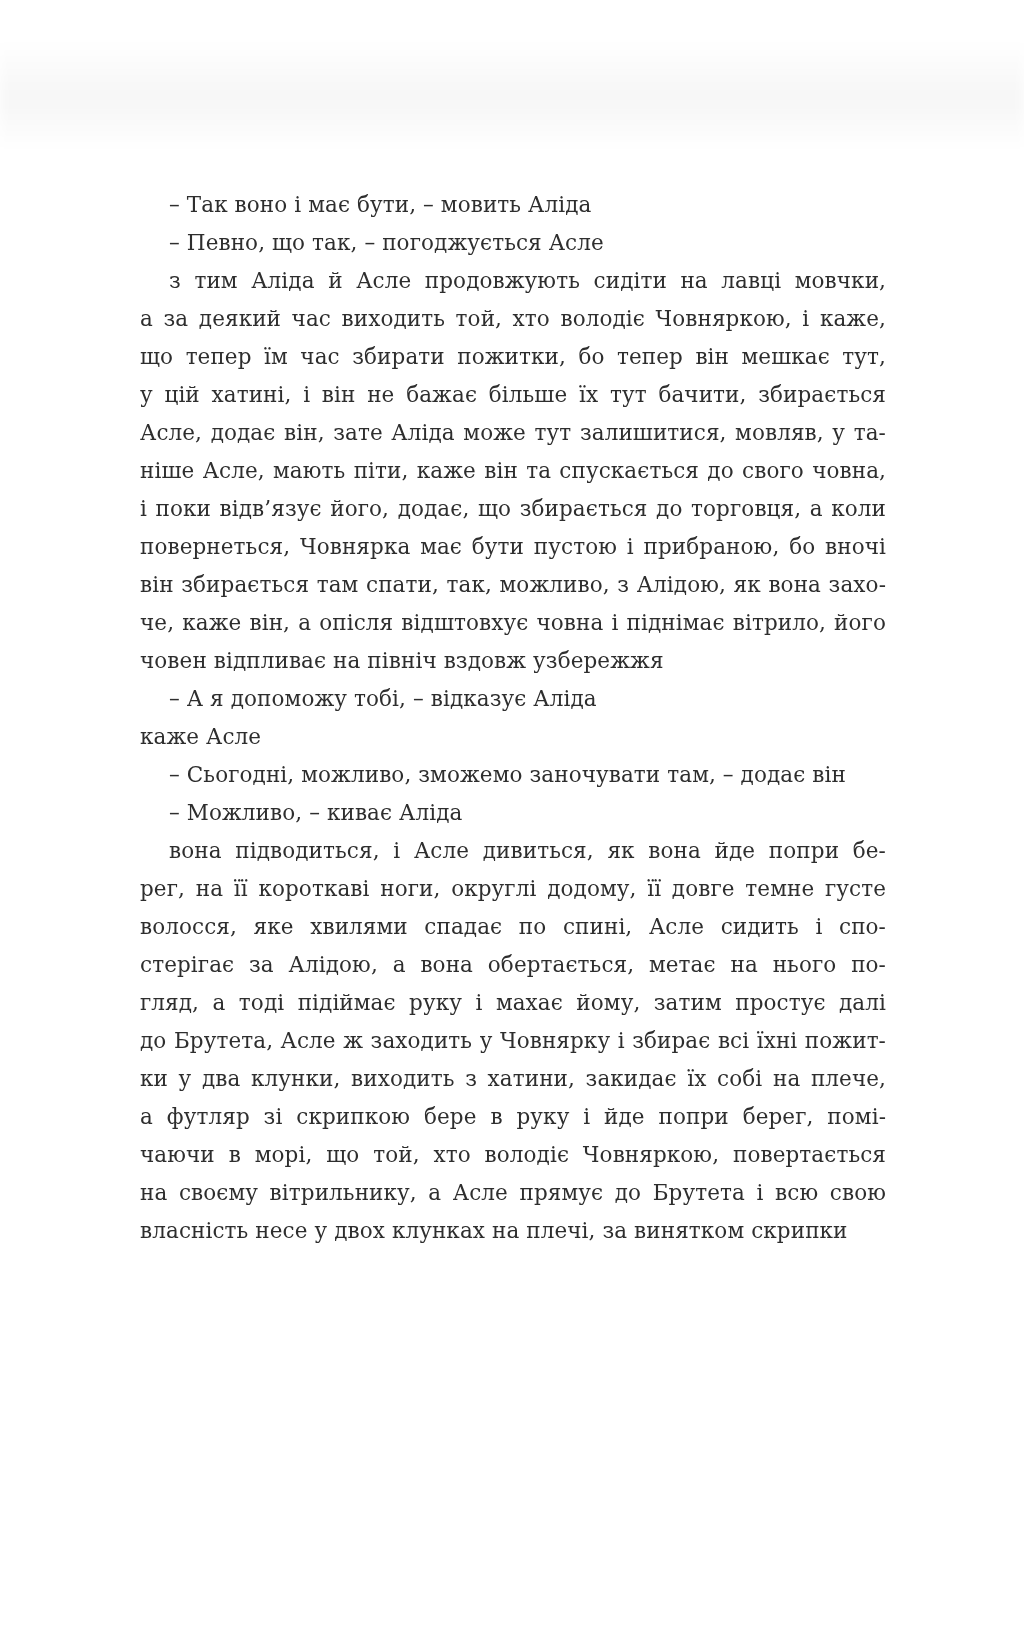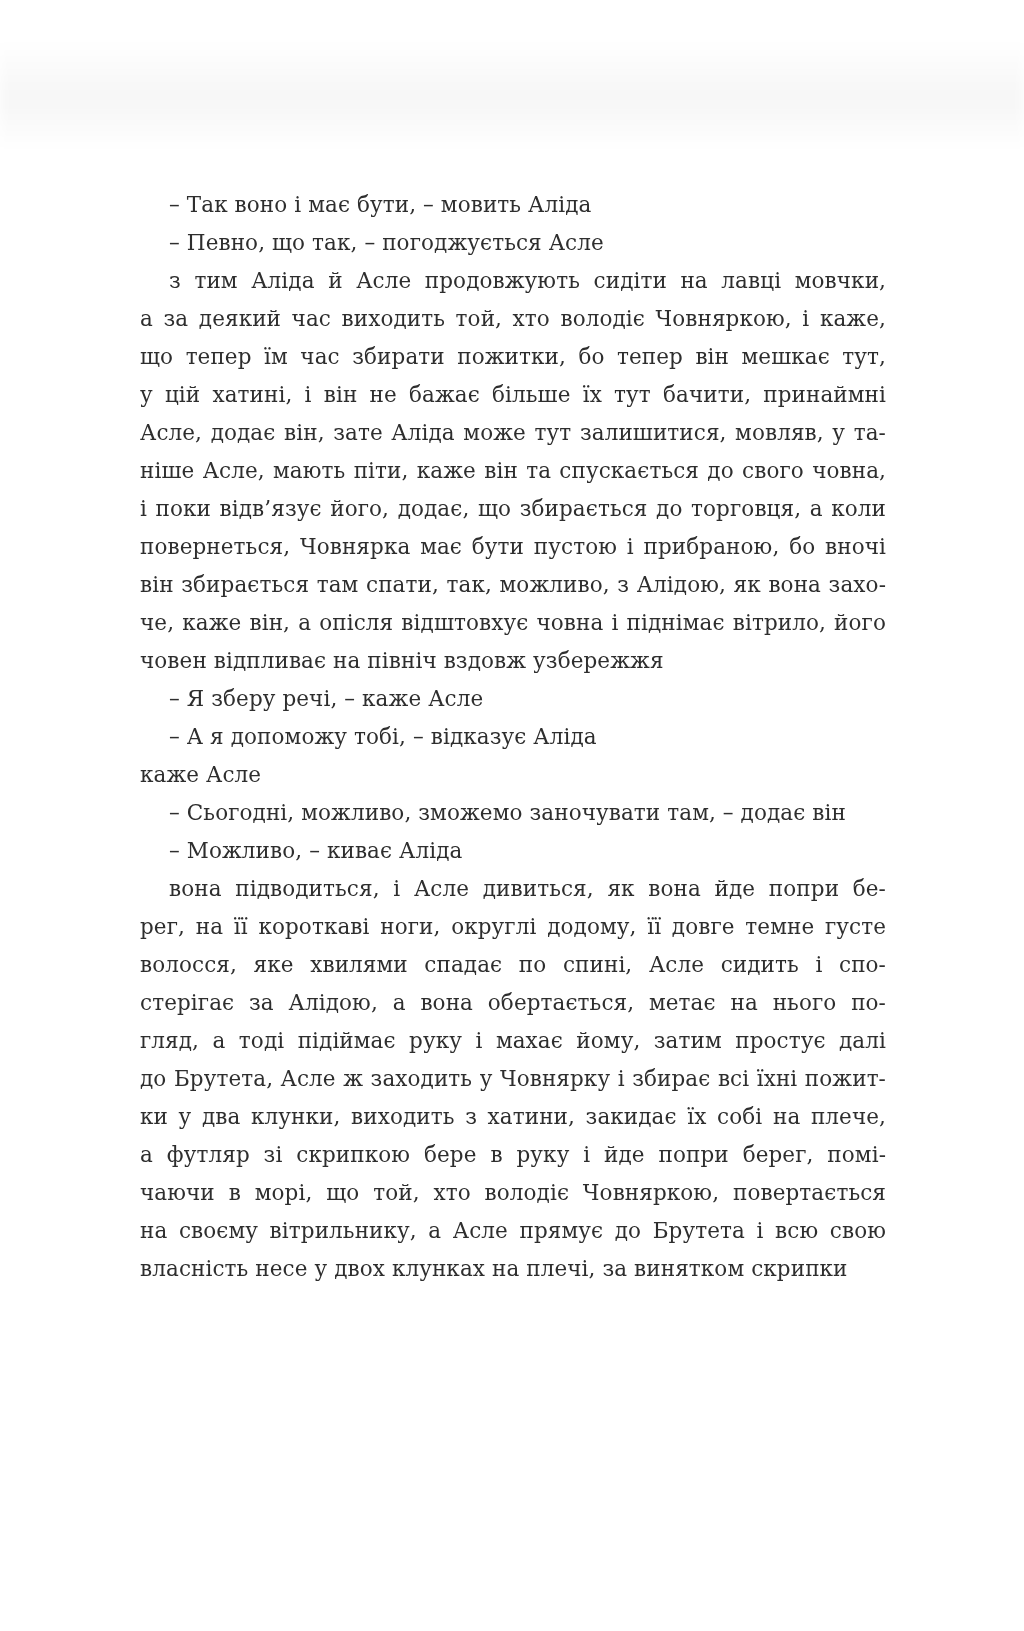--- a/index.html
+++ b/index.html
@@ -66,29 +66,28 @@
 <body>
 
 <div class="page">
   <div class="scan-artifact"></div>
   <div class="text-block">
       <div class="line indent">– Так воно і має бути, – мовить Аліда</div>
       <div class="line indent">– Певно, що так, – погоджується Асле</div>
       <div class="line indent justify">з тим Аліда й Асле продовжують сидіти на лавці мовчки,</div>
       <div class="line justify">а за деякий час виходить той, хто володіє Човняркою, і каже,</div>
       <div class="line justify">що тепер їм час збирати пожитки, бо тепер він мешкає тут,</div>
-      <div class="line justify">у цій хатині, і він не бажає більше їх тут бачити, принаймні</div>
+      <div class="line justify">у цій хатині, і він не бажає більше їх тут бачити, збирається</div>
       <div class="line justify">Асле, додає він, зате Аліда може тут залишитися, мовляв, у та-</div>
       <div class="line justify">ніше Асле, мають піти, каже він та спускається до свого човна,</div>
       <div class="line justify">і поки відв’язує його, додає, що збирається до торговця, а коли</div>
       <div class="line justify">повернеться, Човнярка має бути пустою і прибраною, бо вночі</div>
       <div class="line justify">він збирається там спати, так, можливо, з Алідою, як вона захо-</div>
       <div class="line justify">че, каже він, а опісля відштовхує човна і піднімає вітрило, його</div>
       <div class="line">човен відпливає на північ вздовж узбережжя</div>
-      <div class="line indent">– Я зберу речі, – каже Асле</div>
       <div class="line indent">– А я допоможу тобі, – відказує Аліда</div>
       <div class="line">каже Асле</div>
       <div class="line indent">– Сьогодні, можливо, зможемо заночувати там, – додає він</div>
       <div class="line indent">– Можливо, – киває Аліда</div>
       <div class="line indent justify">вона підводиться, і Асле дивиться, як вона йде попри бе-</div>
       <div class="line justify">рег, на її короткаві ноги, округлі додому, її довге темне густе</div>
       <div class="line justify">волосся, яке хвилями спадає по спині, Асле сидить і спо-</div>
       <div class="line justify">стерігає за Алідою, а вона обертається, метає на нього по-</div>
       <div class="line justify">гляд, а тоді підіймає руку і махає йому, затим простує далі</div>
       <div class="line justify">до Брутета, Асле ж заходить у Човнярку і збирає всі їхні пожит-</div>

